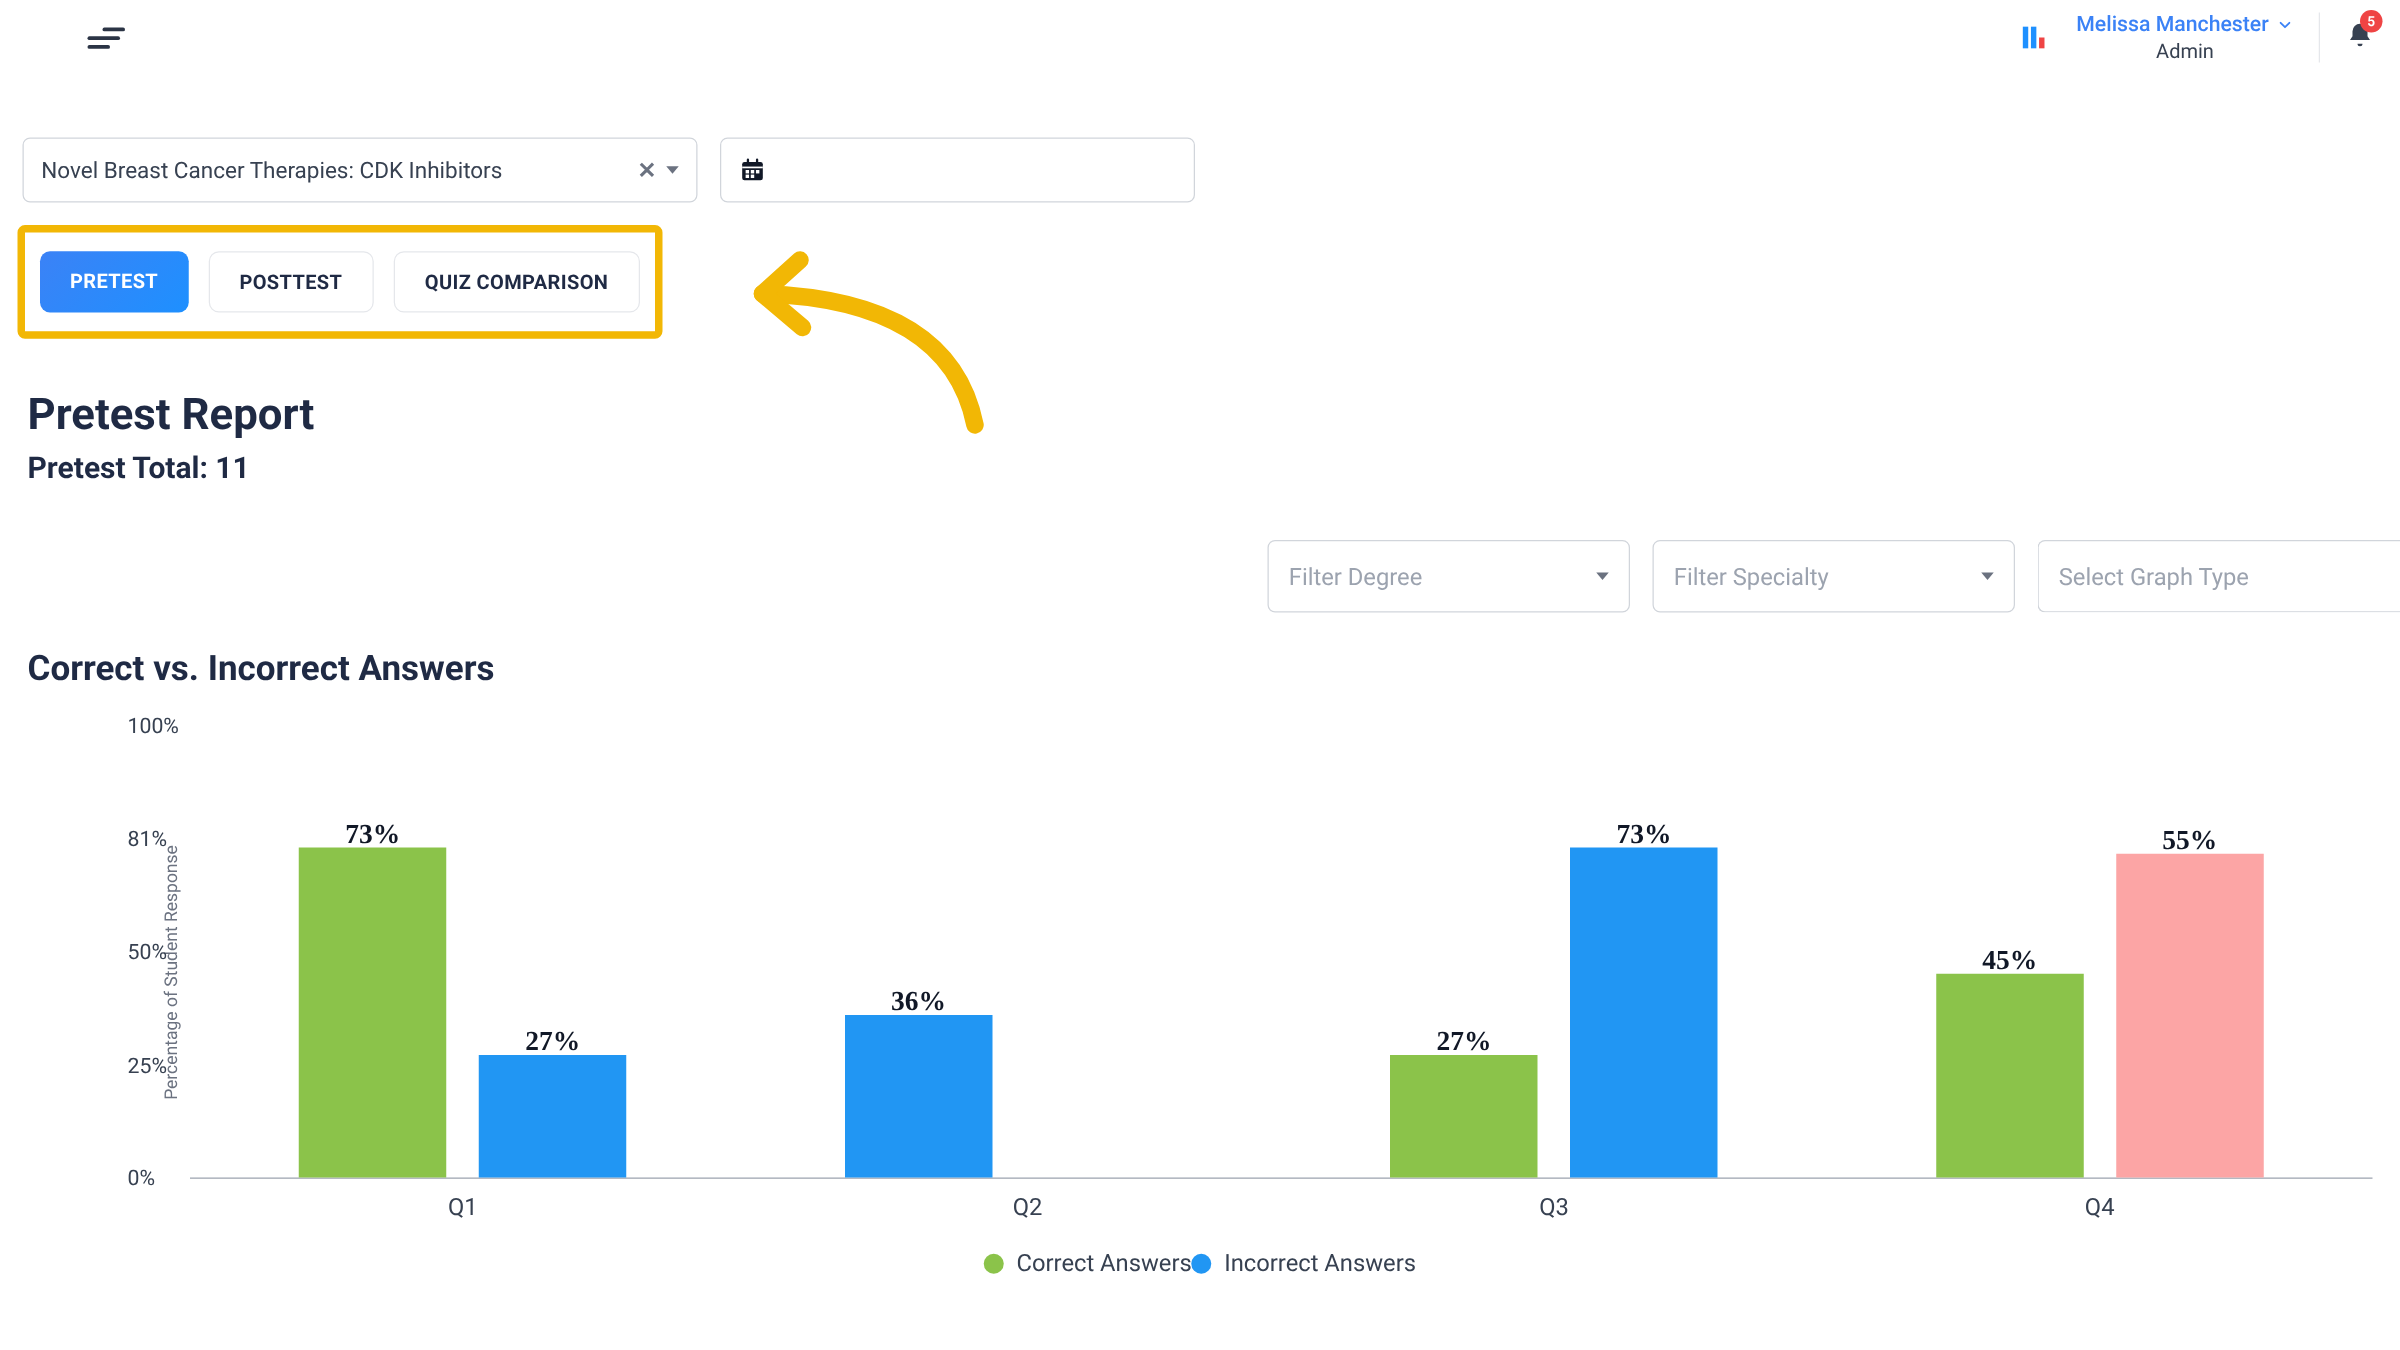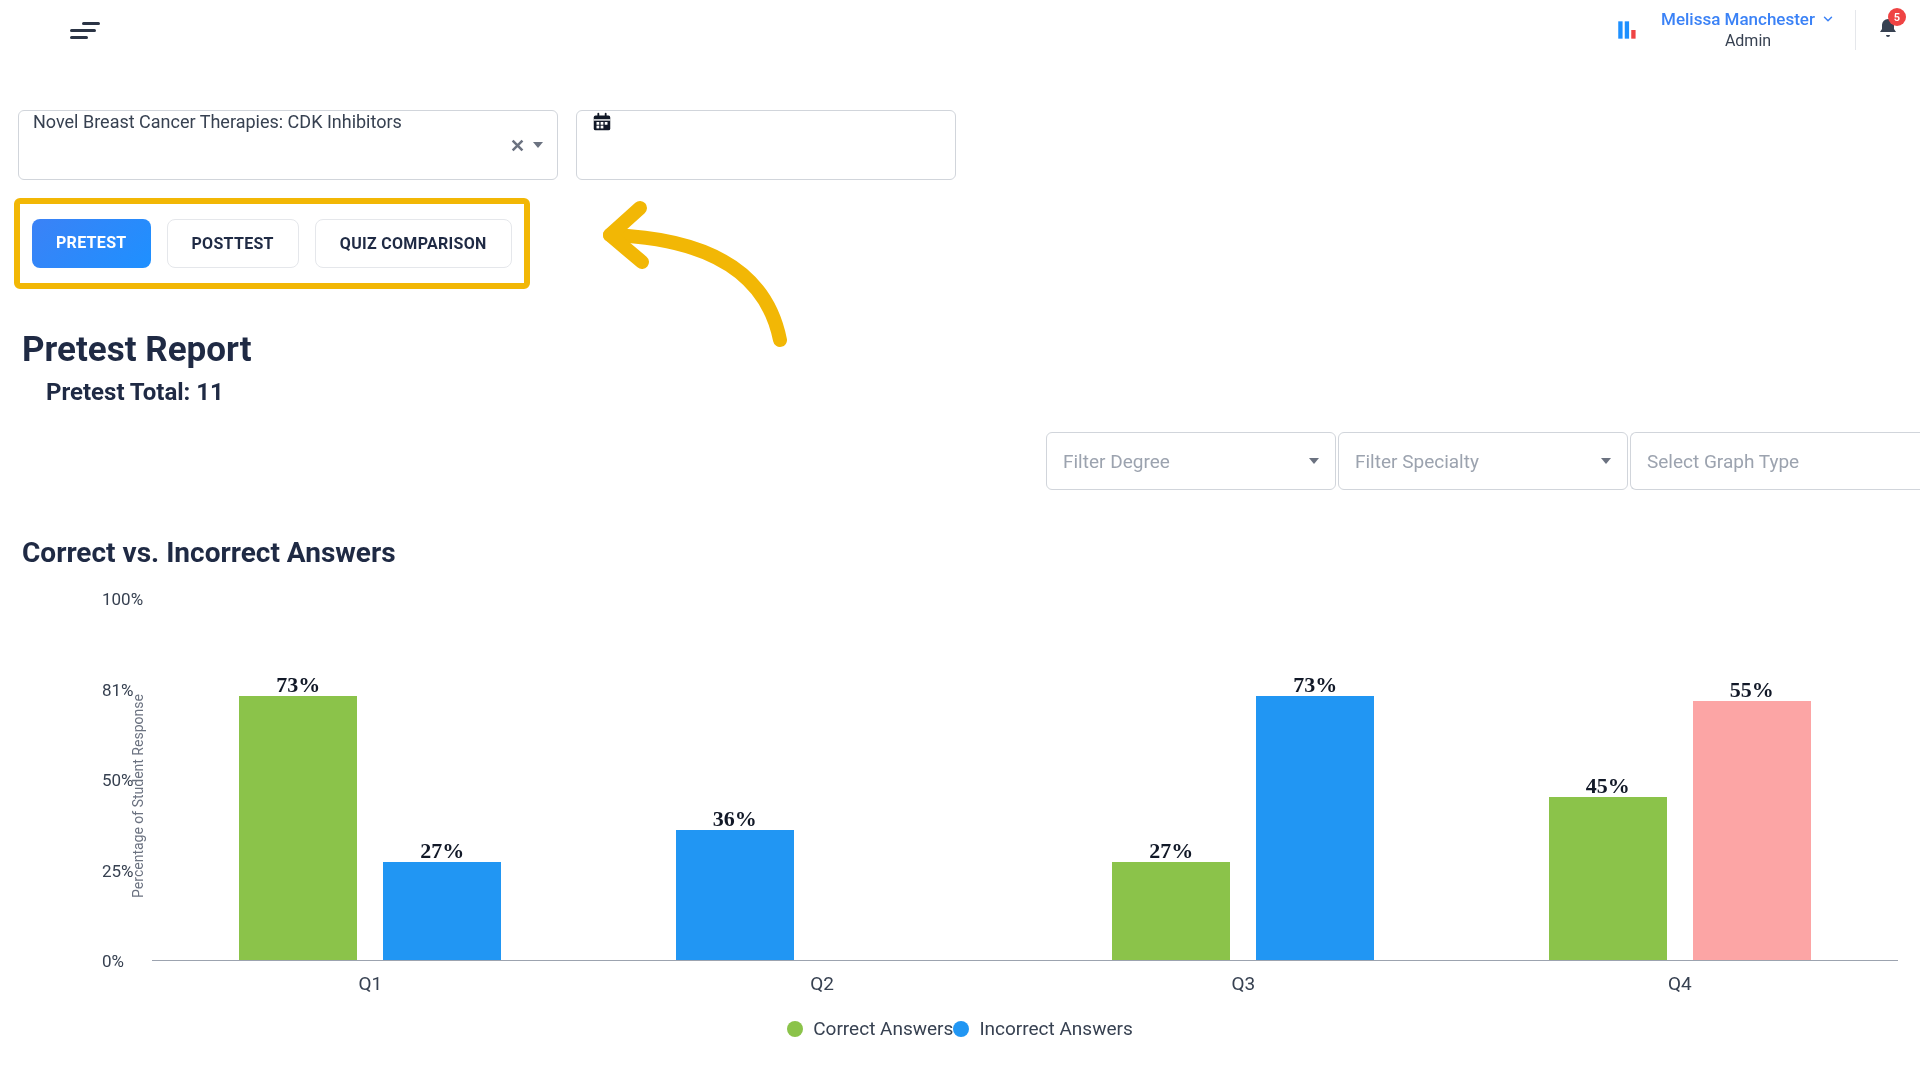--- a/index.html
+++ b/index.html
@@ -97,22 +97,23 @@
 
     
     .filters {
       display: flex;
       gap: 18px;
       padding: 50px 18px 0 18px;
     }
     .select-box {
       border: 1px solid #d1d5db;
       border-radius: 6px;
-      height: 70px;
-      display: flex;
+      height: 52px;
+      display: flex;
+      align-items: center;
       padding: 0 14px;
       font-size: 18px;
       color: #374151;
       position: relative;
       background: #fff;
     }
     .select-course {
       width: 540px;
       justify-content: space-between;
     }
@@ -167,30 +168,29 @@
       font-size: 35px;
       font-weight: 700;
       color: #1f2a44;
       padding: 40px 22px 8px 22px;
     }
     .report-sub {
       font-size: 24px;
       font-weight: 700;
       color: #1f2a44;
       padding: 0 22px 20px 22px;
-      margin-left: 24px;
     }
 
     
     .right-filters {
       position: absolute;
       right: 0;
       top: 432px;
       display: flex;
-      gap: 2px;
+      gap: 18px;
       padding-right: 0;
     }
     .dd {
       border: 1px solid #d1d5db;
       border-radius: 6px;
       height: 58px;
       width: 290px;
       display: flex;
       align-items: center;
       justify-content: space-between;

